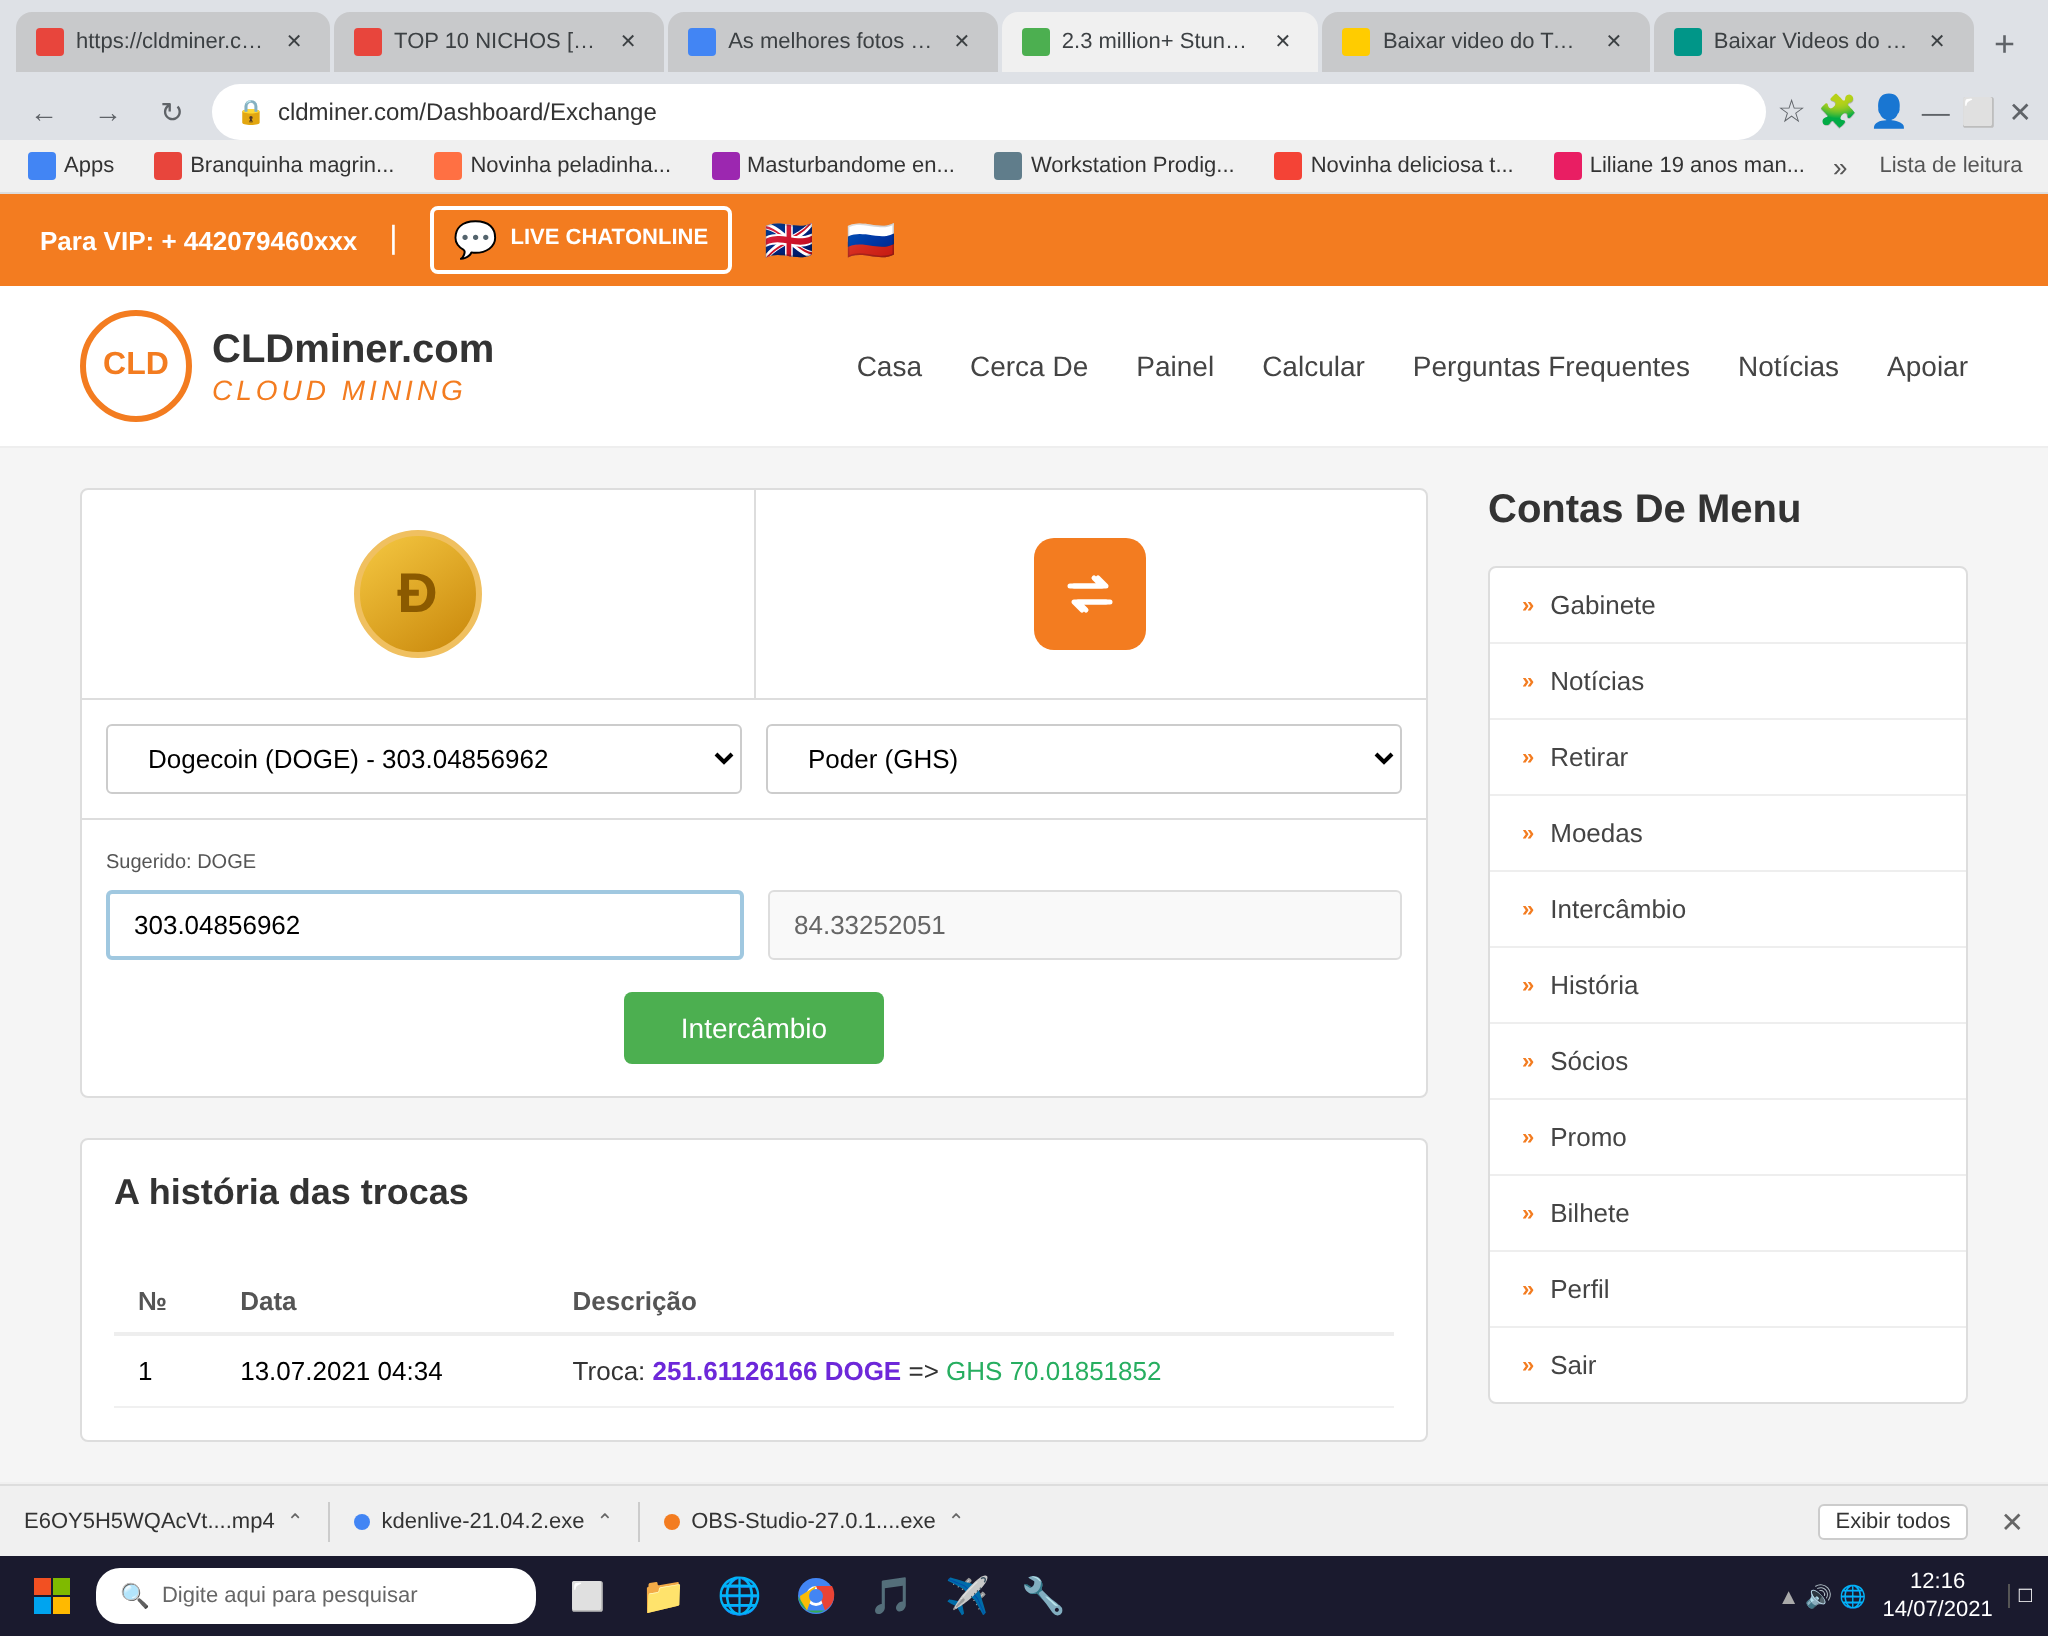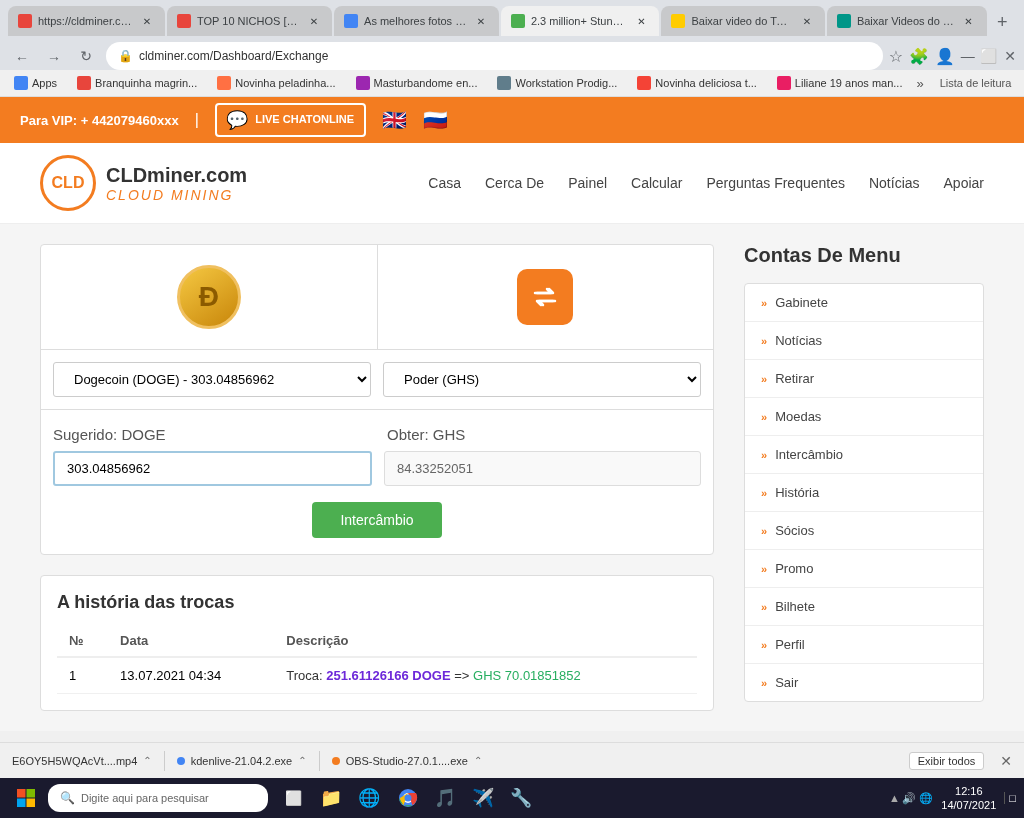--- a/index.html
+++ b/index.html
@@ -58,29 +58,29 @@
     .exchange-icon-cell:last-child { border-right: none; }
     .exchange-arrow-icon { width: 56px; height: 56px; background: #f37c20; border-radius: 10px; display: flex; align-items: center; justify-content: center; font-size: 22px; color: white; }
 
     
     .dropdowns-row { display: flex; gap: 12px; padding: 12px; border-bottom: 1px solid #ddd; }
     .exchange-select { flex: 1; padding: 8px 16px; border: 1px solid #ccc; border-radius: 3px; font-size: 13px; background: white; cursor: pointer; appearance: auto; }
 
     
     .inputs-area { padding: 16px 12px; }
     .input-labels-row { display: flex; gap: 20px; margin-bottom: 8px; }
-    .input-label { flex: 1; font-size: 15px; color: #555; }
+    .input-label { flex: 1; font-size: 10px; color: #555; }
     .inputs-row { display: flex; gap: 12px; margin-bottom: 16px; }
     .exchange-input { flex: 1; padding: 8px 12px; border: 2px solid #a0c8e0; border-radius: 3px; font-size: 13px; outline: none; }
     .exchange-input-readonly { flex: 1; padding: 8px 12px; border: 1px solid #ddd; border-radius: 3px; font-size: 13px; background: #f9f9f9; color: #666; }
     .intercambio-btn { display: block; margin: 0 auto; background: #4caf50; color: white; border: none; padding: 10px 28px; border-radius: 4px; font-size: 14px; cursor: pointer; }
 
     
     .history-section { background: white; border: 1px solid #ddd; border-radius: 4px; padding: 16px; }
-    .history-title { font-size: 18px; font-weight: bold; color: #333; margin-bottom: 12px; }
+    .history-title { font-size: 18px; font-weight: bold; color: #333; margin-bottom: 28px; }
     .history-table { width: 100%; border-collapse: collapse; }
     .history-table th { text-align: left; padding: 8px 12px; border-bottom: 2px solid #eee; font-size: 13px; color: #555; font-weight: 600; }
     .history-table td { padding: 10px 12px; border-bottom: 1px solid #f0f0f0; font-size: 13px; }
     .trade-text { color: #333; }
     .trade-doge { color: #6d28d9; font-weight: bold; }
     .trade-arrow { color: #333; }
     .trade-ghs { color: #27ae60; }
 
     
     .sidebar { width: 240px; flex-shrink: 0; }
@@ -265,21 +265,20 @@
             <option>Dogecoin (DOGE) - 303.04856962</option>
           </select>
           <select class="exchange-select">
             <option>Poder (GHS)</option>
           </select>
         </div>
 
         <div class="inputs-area">
           <div class="input-labels-row">
             <span class="input-label">Sugerido: DOGE</span>
-            <span class="input-label">Obter: GHS</span>
           </div>
           <div class="inputs-row">
             <input type="text" class="exchange-input" value="303.04856962" style="">
             <input type="text" class="exchange-input-readonly" readonly="" value="84.33252051" style="">
           </div>
           <button class="intercambio-btn">Intercâmbio</button>
         </div>
       </div>
 
       <div class="history-section">

